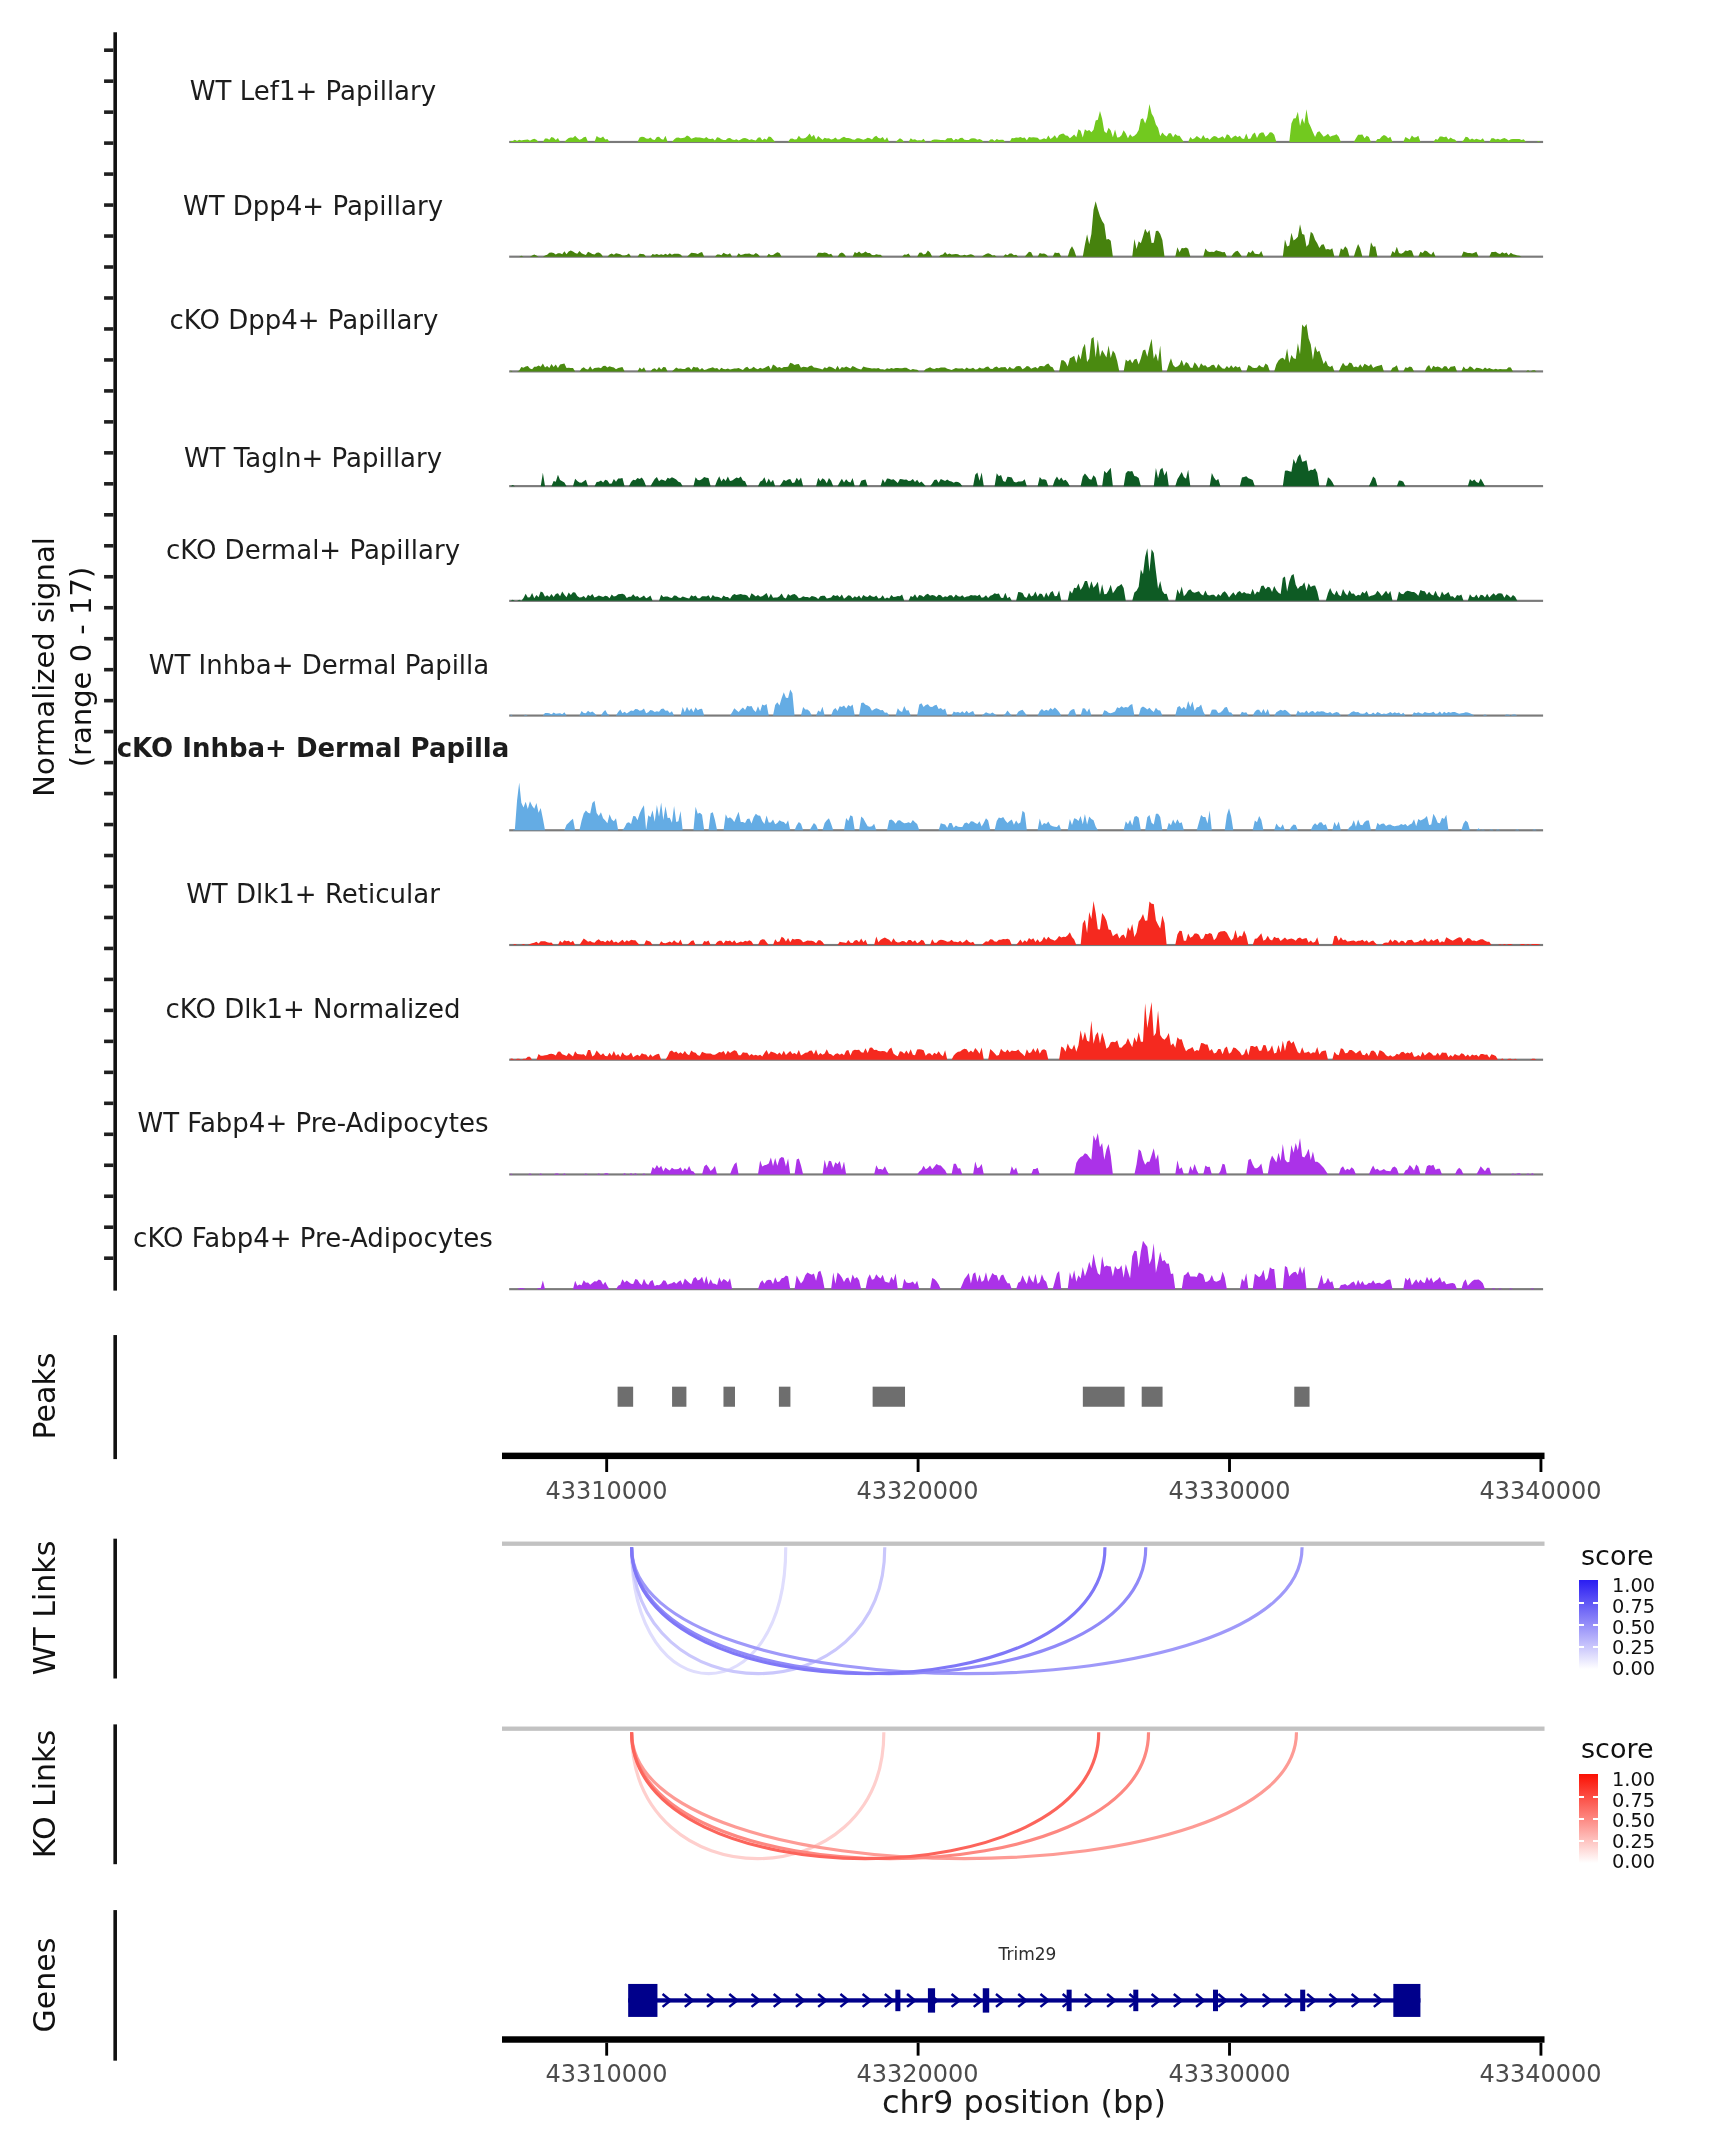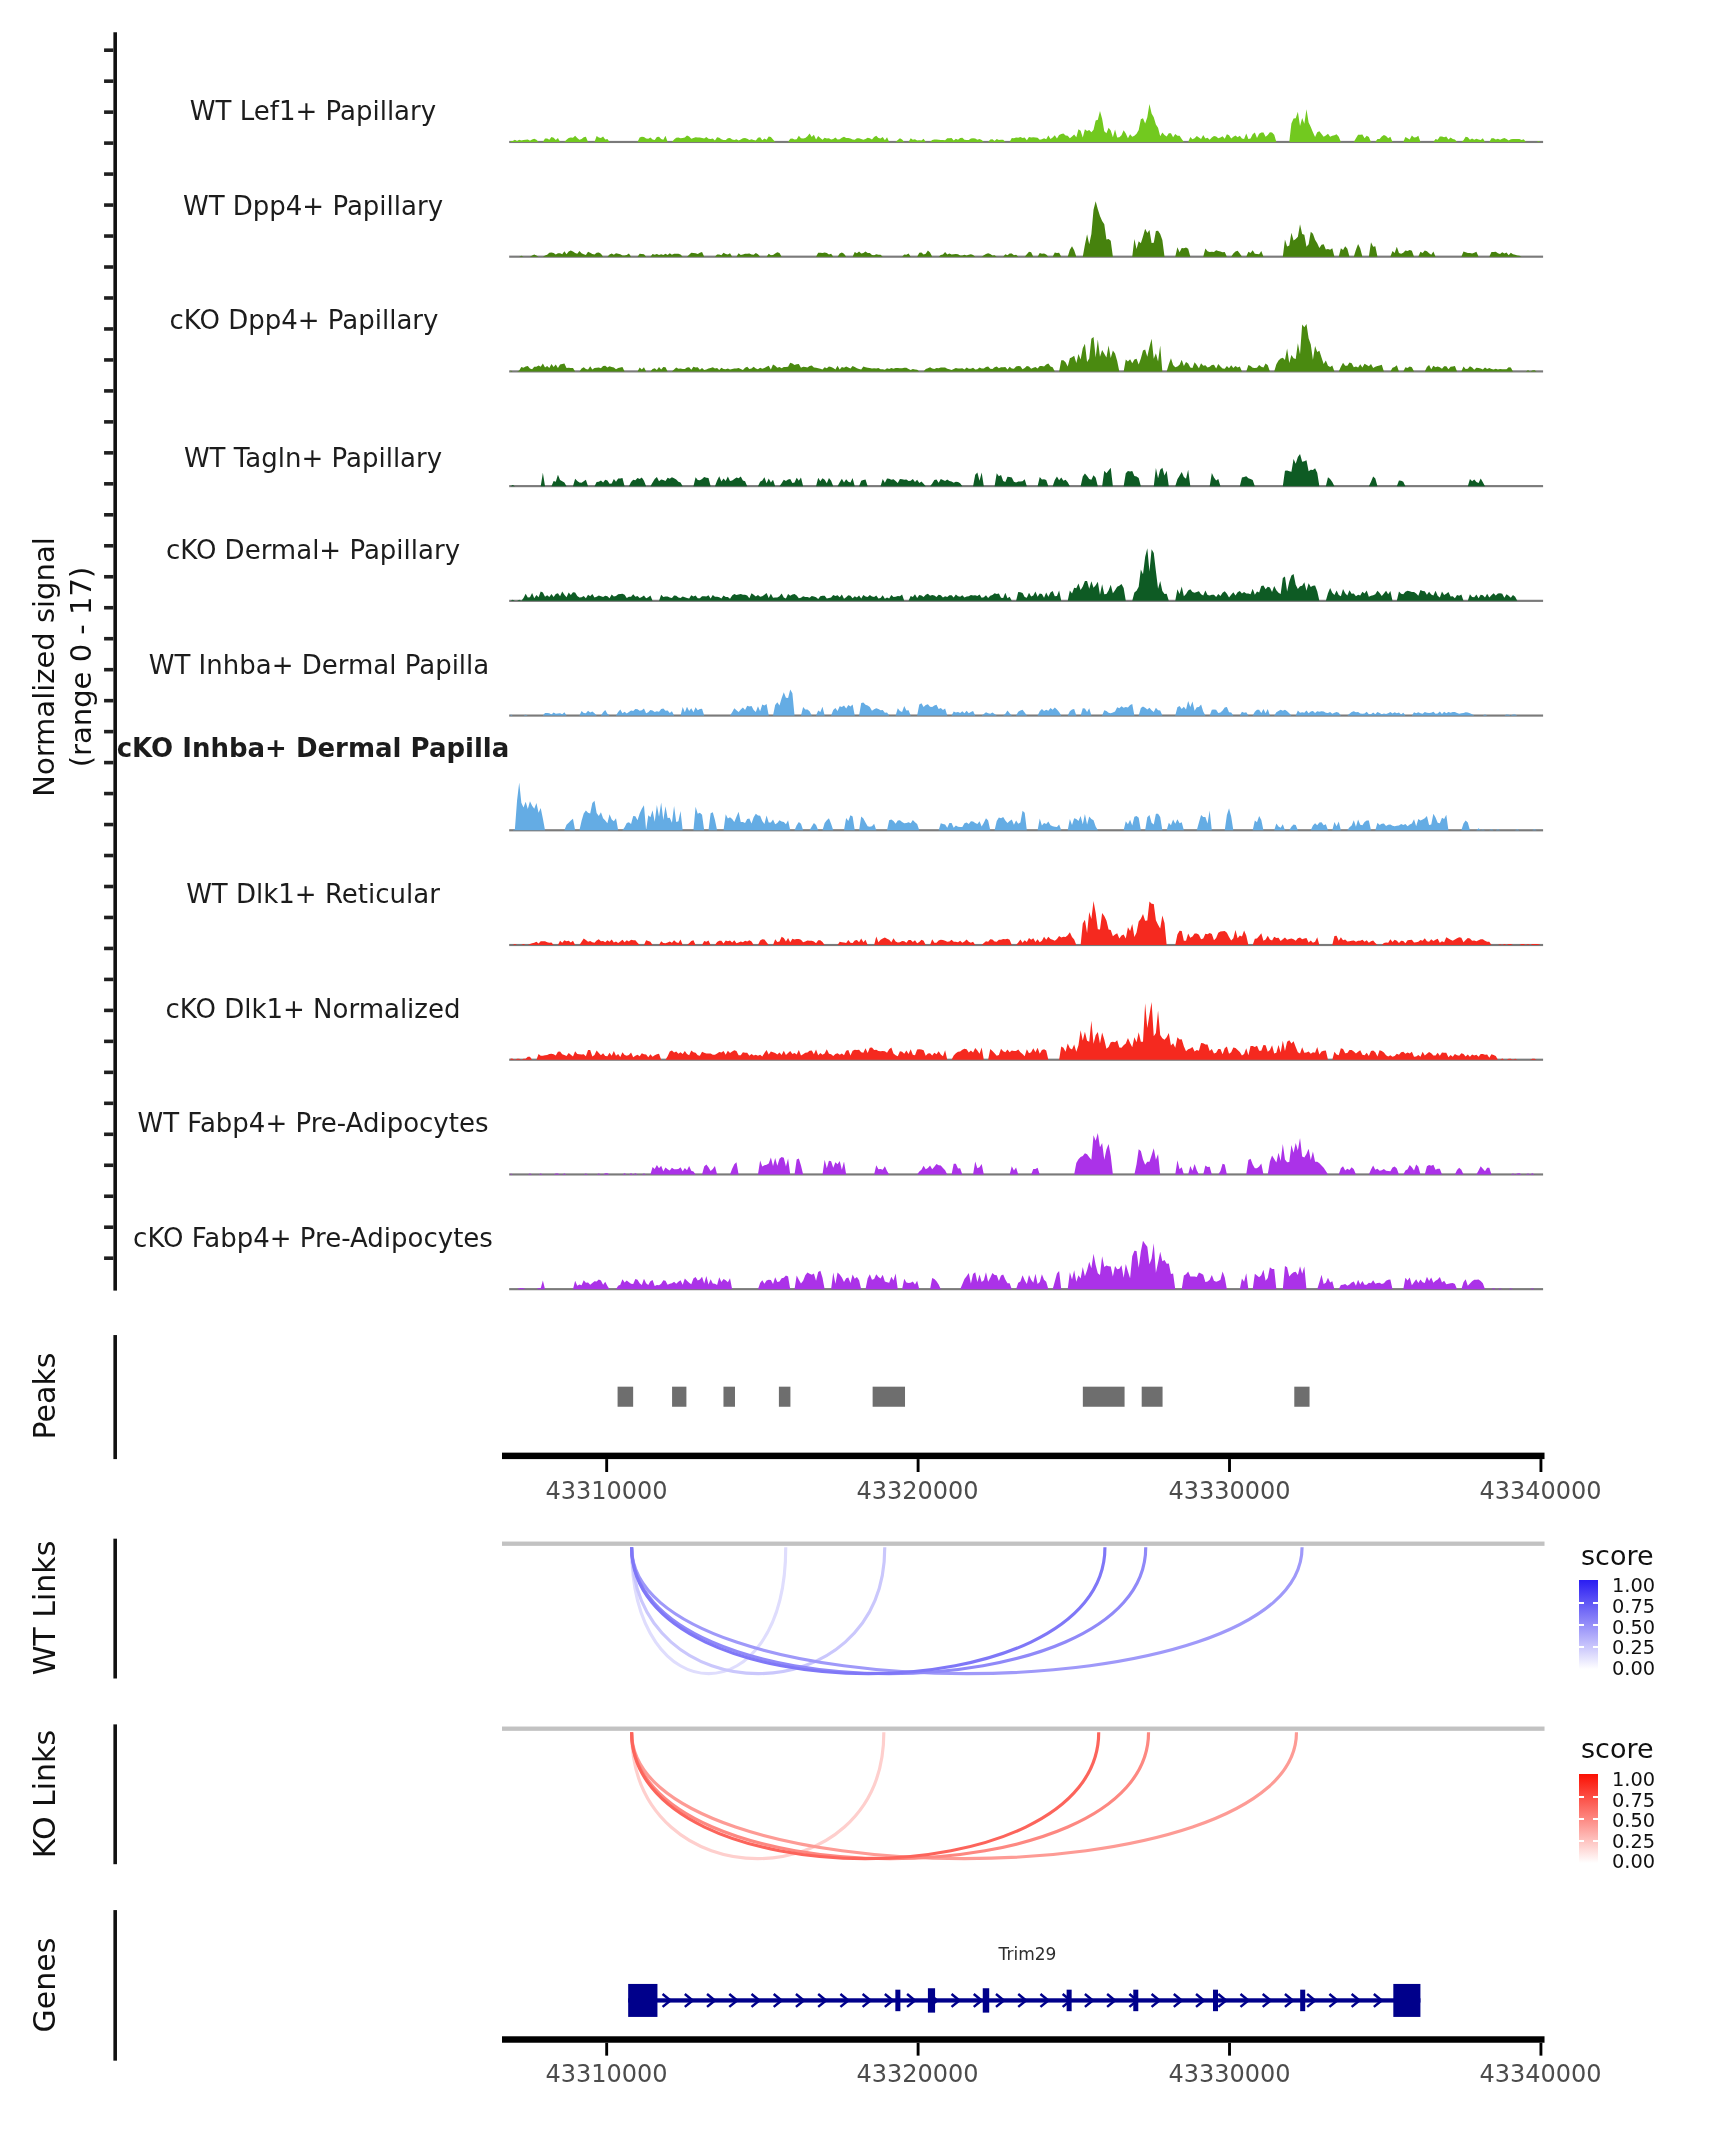--- a/index.html
+++ b/index.html
@@ -168,40 +168,41 @@
   <div class="ylab" style="left:-279px;top:649px;">Normalized signal</div>
   <div class="ylab" style="left:-242px;top:649px;">(range 0 - 17)</div>
 
   <div class="rot-label" style="left:-106px;top:1376px;">Peaks</div>
   <div class="rot-label" style="left:-106px;top:1588px;">WT Links</div>
   <div class="rot-label" style="left:-106px;top:1774px;">KO Links</div>
   <div class="rot-label" style="left:-106px;top:1965px;">Genes</div>
 
   <div class="gene-name" style="left:920px;top:1944px;">Trim29</div>
 
+  <div class="axis-title" style="left:737px;top:2083px;">chr9 position (bp)</div>
 
   <div class="legend-title" style="left:1581px;top:1540px;">score</div>
   <div class="legend-bar" id="wt-legend-bar" style="left: 1579px; top: 1580px; background: linear-gradient(rgb(42, 29, 242), rgb(255, 255, 255));">
       <div class="legend-notch" style="left: 0px; top: 21.5px;"></div>
       <div class="legend-notch" style="left: 14.3px; top: 21.5px;"></div>
       <div class="legend-notch" style="left: 0px; top: 44px;"></div>
       <div class="legend-notch" style="left: 14.3px; top: 44px;"></div>
       <div class="legend-notch" style="left: 0px; top: 66px;"></div>
       <div class="legend-notch" style="left: 14.3px; top: 66px;"></div>
     </div>
   <div class="legend-title" style="left:1581px;top:1733px;">score</div>
   <div class="legend-bar" id="ko-legend-bar" style="left: 1579px; top: 1774px; background: linear-gradient(rgb(251, 16, 3), rgb(255, 255, 255));">
       <div class="legend-notch" style="left: 0px; top: 21.5px;"></div>
       <div class="legend-notch" style="left: 14.3px; top: 21.5px;"></div>
       <div class="legend-notch" style="left: 0px; top: 44px;"></div>
       <div class="legend-notch" style="left: 14.3px; top: 44px;"></div>
       <div class="legend-notch" style="left: 0px; top: 66px;"></div>
       <div class="legend-notch" style="left: 14.3px; top: 66px;"></div>
     </div>
-<div class="track-label" style="left: 91px; top: 76px; margin-top: 20px;">WT Lef1+ Papillary</div>
+<div class="track-label" style="left: 91px; top: 76px;">WT Lef1+ Papillary</div>
     <div class="track-label" style="left: 91px; top: 191px;">WT Dpp4+ Papillary</div>
     <div class="track-label" style="left: 82px; top: 305px;">cKO Dpp4+ Papillary</div>
     <div class="track-label" style="left: 91px; top: 443px;">WT Tagln+ Papillary</div>
     <div class="track-label" style="left: 91px; top: 535px;">cKO Dermal+ Papillary</div>
     <div class="track-label" style="left: 97px; top: 650px;">WT Inhba+ Dermal Papilla</div>
     <div class="track-label" style="left: 91px; top: 733px; font-weight: bold;">cKO Inhba+ Dermal Papilla</div>
     <div class="track-label" style="left: 91px; top: 879px;">WT Dlk1+ Reticular</div>
     <div class="track-label" style="left: 91px; top: 994px;">cKO Dlk1+ Normalized</div>
     <div class="track-label" style="left: 91px; top: 1108px;">WT Fabp4+ Pre-Adipocytes</div>
     <div class="track-label" style="left: 91px; top: 1223px;">cKO Fabp4+ Pre-Adipocytes</div>

